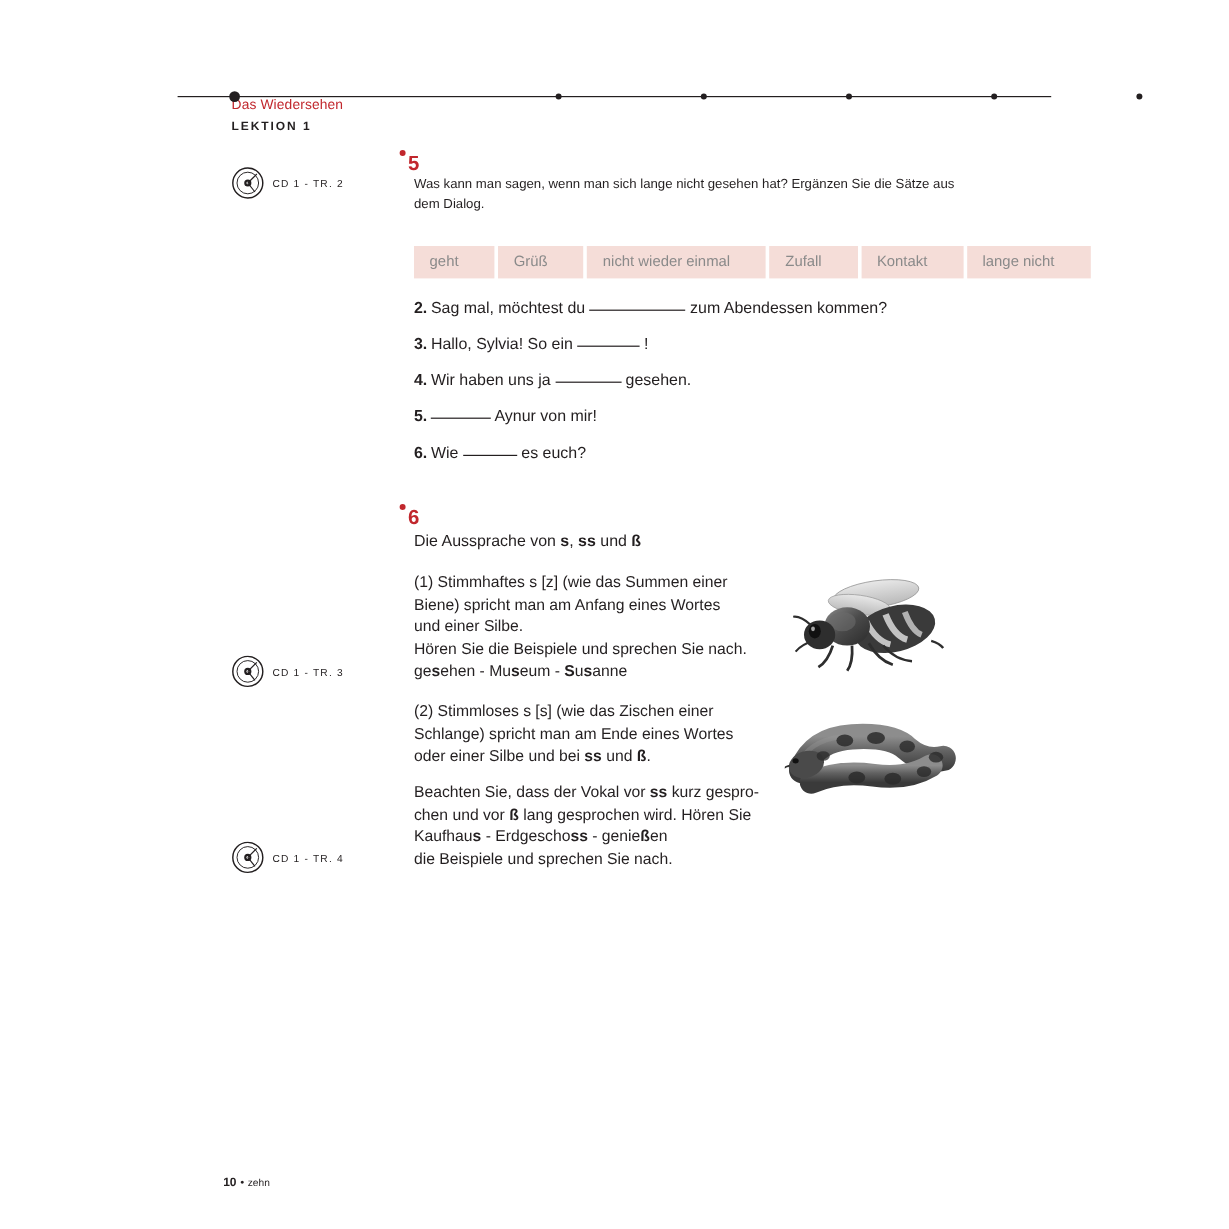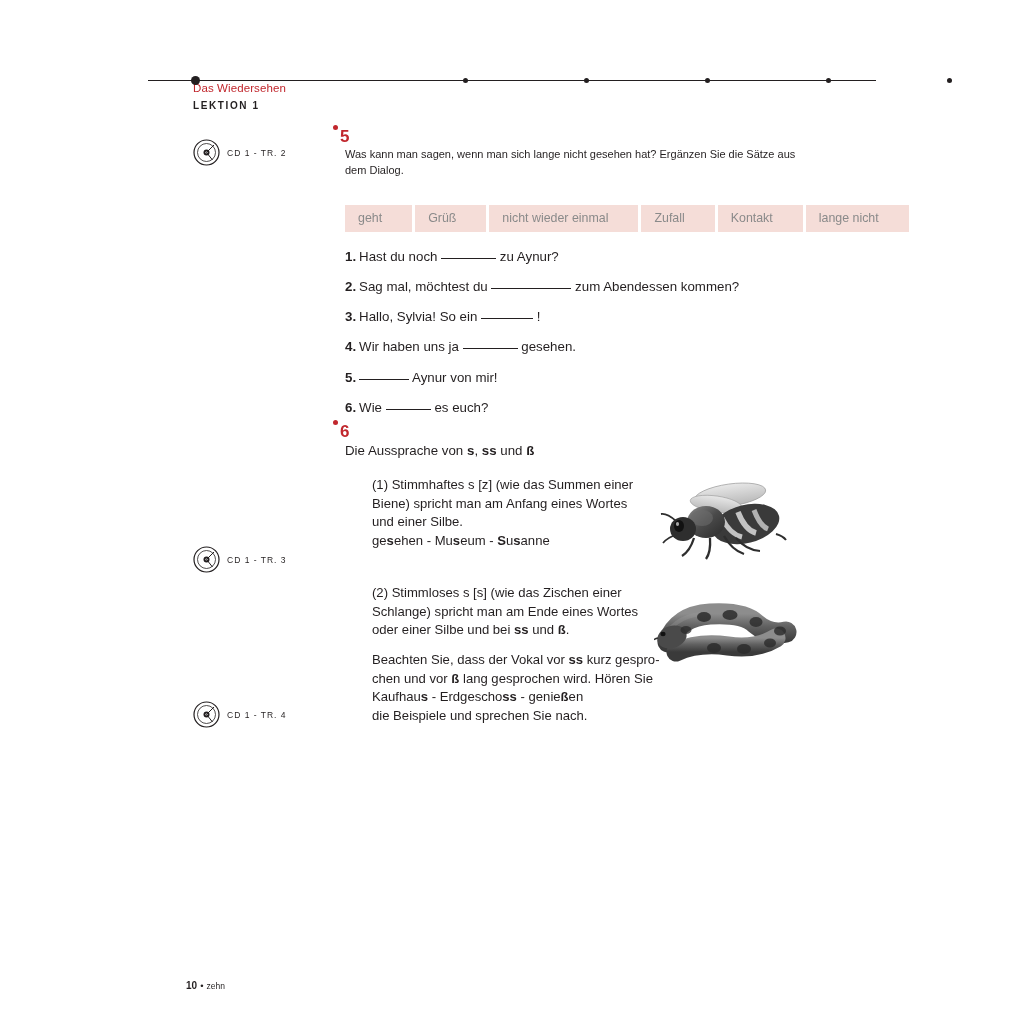--- a/index.html
+++ b/index.html
@@ -173,21 +173,20 @@
   }
   .ex6-title b { font-weight: bold; }
 
   .para {
     position: absolute;
     left: 345px;
     width: 300px;
     font-size: 13.1px;
     line-height: 1.42;
     color: #231f20;
-    margin-left: 27px;
   }
   .para b { font-weight: bold; }
 
   
   .pic {
     position: absolute;
   }
 
   
   .footer {
@@ -248,23 +247,20 @@
   <div class="wordbank">
     <span class="chip">geht</span>
     <span class="chip">Grüß</span>
     <span class="chip">nicht wieder einmal</span>
     <span class="chip">Zufall</span>
     <span class="chip">Kontakt</span>
     <span class="chip">lange nicht</span>
   </div>
 
   <div class="items">
-    <div class="item">
-      <b>1.</b><span>Hast du noch </span><span class="blank" style="width:55px;"></span><span> zu Aynur?</span>
-    </div>
     <div class="item">
       <b>2.</b><span>Sag mal, möchtest du </span><span class="blank" style="width:80px;"></span><span> zum Abendessen kommen?</span>
     </div>
     <div class="item">
       <b>3.</b><span>Hallo, Sylvia! So ein </span><span class="blank" style="width:52px;"></span><span> !</span>
     </div>
     <div class="item">
       <b>4.</b><span>Wir haben uns ja </span><span class="blank" style="width:55px;"></span><span> gesehen.</span>
     </div>
     <div class="item">
@@ -281,20 +277,21 @@
   </div>
 
   <div class="ex6-title">
     <span>Die Aussprache von </span><b>s</b><span>, </span><b>ss</b><span> und </span><b>ß</b>
   </div>
 
   <div class="para" style="top:476px;">
     <div>(1) Stimmhaftes s [z] (wie das Summen einer</div>
     <div>Biene) spricht man am Anfang eines Wortes</div>
     <div>und einer Silbe.</div>
+    <div>Hören Sie die Beispiele und sprechen Sie nach.</div>
     <div>ge<b>s</b>ehen - Mu<b>s</b>eum - <b>S</b>u<b>s</b>anne</div>
   </div>
 
   <div class="para" style="top:584px;">
     <div>(2) Stimmloses s [s] (wie das Zischen einer</div>
     <div>Schlange) spricht man am Ende eines Wortes</div>
     <div><span>oder einer Silbe und bei </span><b>ss</b><span> und </span><b>ß</b><span>.</span></div>
   </div>
 
   <div class="para" style="top:651px;">

